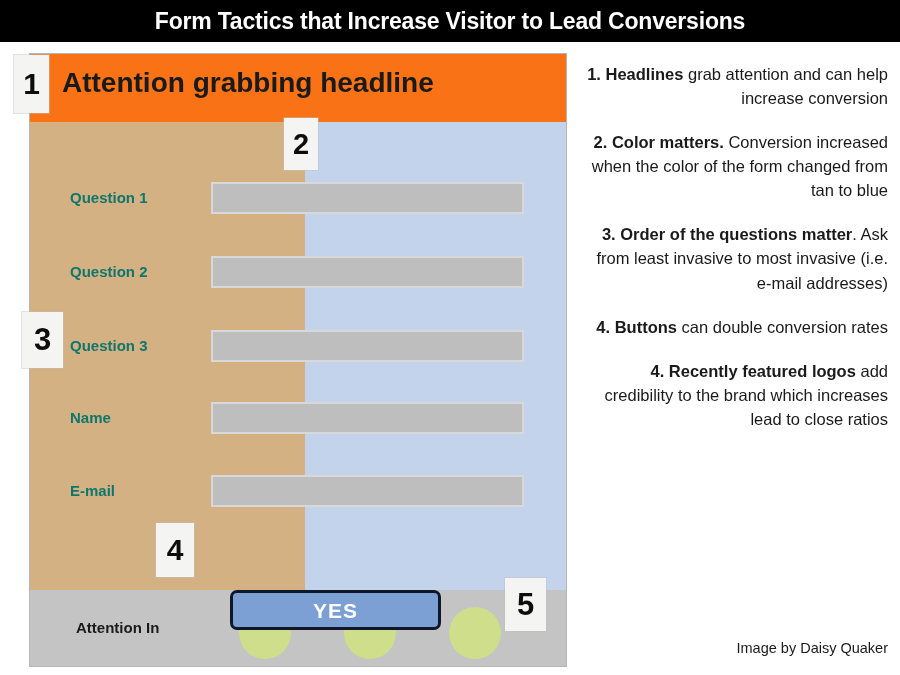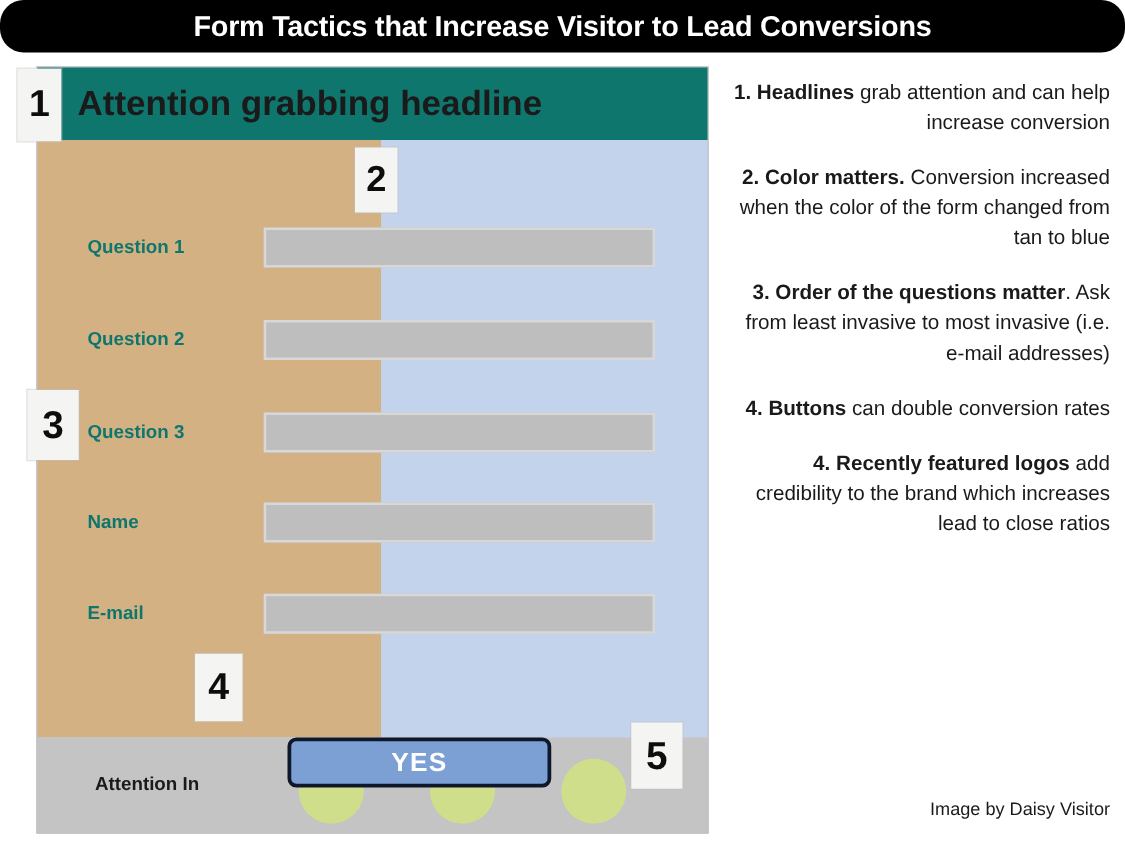--- a/index.html
+++ b/index.html
@@ -21,21 +21,20 @@
   }
 
   
   .title-bar {
     position: absolute;
     left: 0;
     top: 0;
     width: 900px;
     height: 42px;
     background: #000000;
-    border-radius: 19px;
   }
   .title-text {
     position: absolute;
     left: 0;
     top: 0;
     width: 900px;
     height: 42px;
     line-height: 42px;
     text-align: center;
     color: #ffffff;
@@ -53,22 +52,22 @@
     width: 536px;
     height: 612px;
     background: #c3d3ec;
     box-shadow: 0 0 0 1px #b6b6b6;
   }
   .headline-bar {
     position: absolute;
     left: 0;
     top: 0;
     width: 536px;
-    height: 58px;
-    background: #0f766e;
+    height: 68px;
+    background: #f97316;
   }
   .headline-text {
     position: absolute;
     left: 32px;
     top: 0;
     height: 58px;
     line-height: 58px;
     font-size: 28px;
     font-weight: bold;
     color: #1a1a1a;
@@ -265,14 +264,14 @@
     </div>
 
   <div class="notes" id="notes">
       <div class="note"><b>1. Headlines</b><span> grab attention and can help increase conversion</span></div>
       <div class="note"><b>2. Color matters.</b><span> Conversion increased when the color of the form changed from tan to blue</span></div>
       <div class="note"><b>3. Order of the questions matter</b><span>. Ask from least invasive to most invasive (i.e. e-mail addresses)</span></div>
       <div class="note"><b>4. Buttons</b><span> can double conversion rates</span></div>
       <div class="note"><b>4. Recently featured logos</b><span> add credibility to the brand which increases lead to close ratios</span></div>
     </div>
 
-  <div class="credit">Image by Daisy Visitor</div>
+  <div class="credit">Image by Daisy Quaker</div>
 </div>
 
 </body></html>

